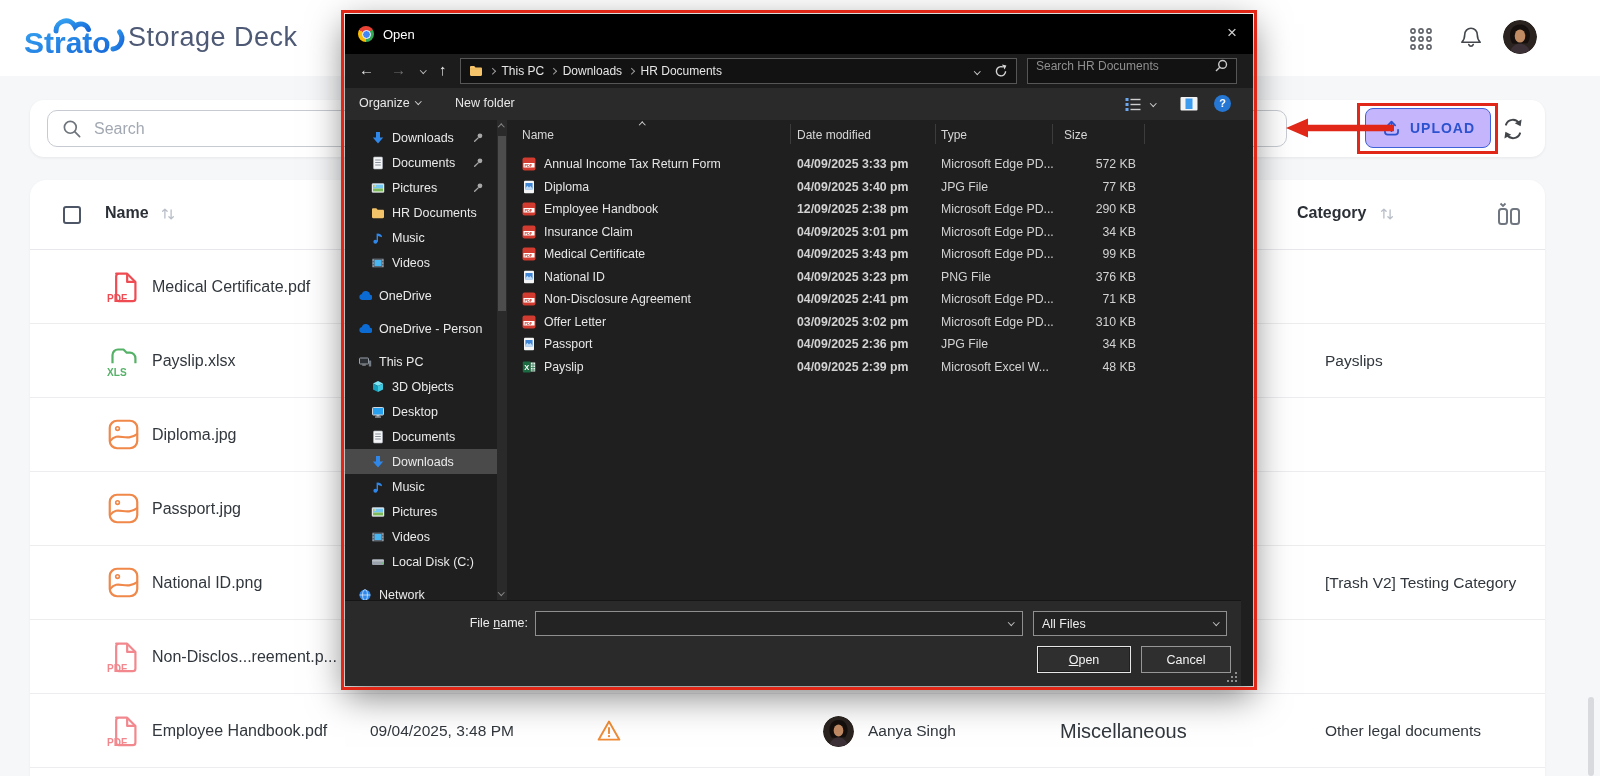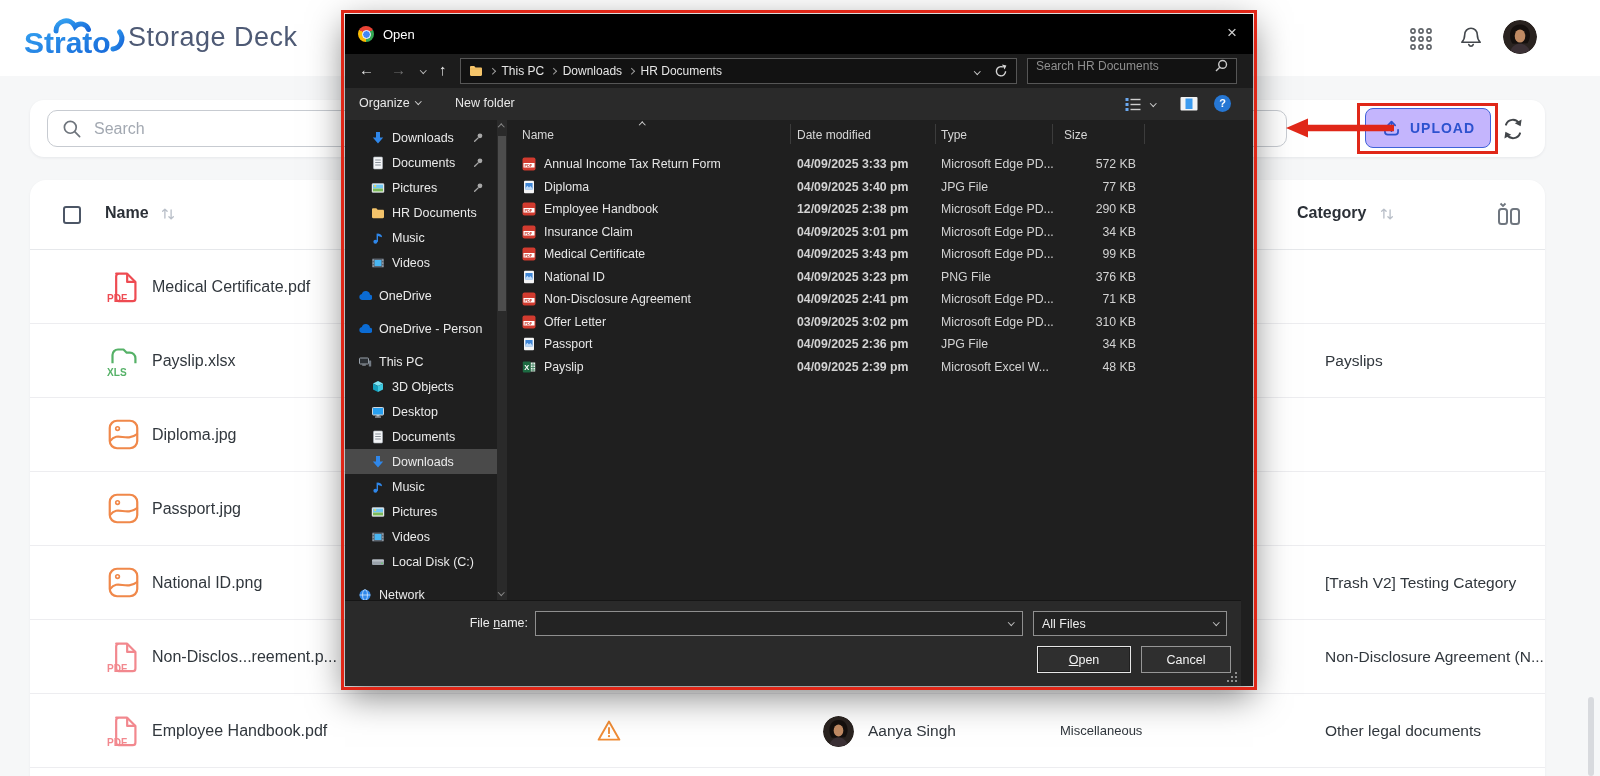--- a/index.html
+++ b/index.html
@@ -30,21 +30,21 @@
   .t-sort { position:absolute; top:26px; width:16px; height:16px; cursor:pointer; }
   .t-row { position:relative; height:74px; border-bottom:1px solid #ededf0; cursor:pointer; }
   .t-row .bicon { position:absolute; left:77px; top:20px; width:33px; height:33px; }
   .t-name { position:absolute; left:122px; top:0; line-height:74px; font-size:16px; color:#31373d; }
   .t-cat  { position:absolute; left:1267px; top:0; line-height:74px; font-size:15.5px; color:#31373d;margin-left:28px; }
   .t-date { position:absolute; left:340px; top:0; line-height:74px; font-size:15.5px; color:#31373d; }
   .t-status-ic { position:absolute; left:566px; top:24px; width:26px; height:26px; }
   .t-status { position:absolute; left:602px; top:0; line-height:74px; font-size:15.5px; color:#31373d; }
   .t-owner-av { position:absolute; left:793px; top:22px; width:31px; height:31px; }
   .t-owner { position:absolute; left:838px; top:0; line-height:74px; font-size:15.5px; color:#31373d; }
-  .t-group { position:absolute; left:1030px; top:0; line-height:74px; font-size:13px; color:#31373d; }
+  .t-group { position:absolute; left:1030px; top:0; line-height:74px; font-size:20px; color:#31373d; }
   .pdf { color:#ee4b52; } .pdf-light { color:#f2888e; } .img { color:#f0884a; } .xls { color:#55b167; }
 
   
   .dlg { position:absolute; left:345px; top:14px; width:908px; height:672px; background:#1f1f1f; z-index:40; box-shadow:0 10px 34px rgba(0,0,0,.5); font-size:12px; color:#e6e6e6; }
   .dlg-frame { position:absolute; left:341px; top:10px; width:916px; height:680px; border:3px solid #e02718; z-index:60; pointer-events:none; }
   .dlg-title { position:absolute; left:0; top:0; right:0; height:40px; background:#000; display:flex; align-items:center; padding-left:13px; gap:9px; }
   .dlg-title-txt { color:#fff; font-size:13px; }
   .dlg-close { position:absolute; right:16px; top:9px; color:#cfcfcf; font-size:17px; cursor:pointer; }
   .chrome { width:16px; height:16px; border-radius:50%; background:conic-gradient(from 60deg, #34a853 0 120deg, #fbbc05 120deg 240deg, #ea4335 240deg 360deg); position:relative; }
   .chrome::after { content:""; position:absolute; inset:3.5px; background:#4285f4; border-radius:50%; border:1.5px solid #fff; }
@@ -379,27 +379,27 @@
           <use href="#sym-bigimg"></use>
         </svg>
       <div class="t-name">National ID.png</div>
       <div class="t-cat">[Trash V2] Testing Category</div>
     </div>
     <div class="t-row">
       <svg class="bicon pdf-light">
           <use href="#sym-bigpdf"></use>
         </svg>
       <div class="t-name">Non-Disclos...reement.p...</div>
-      <div class="t-cat">Non-Disclosure Agreement (N...</div>
     </div>
     <div class="t-row">
       <svg class="bicon pdf-light">
           <use href="#sym-bigpdf"></use>
         </svg>
       <div class="t-name">Employee Handbook.pdf</div>
+      <div class="t-date">09/04/2025, 3:48 PM</div>
       <svg class="t-status-ic">
           <use href="#sym-warn"></use>
         </svg>
       <svg class="t-owner-av avatar">
           <use href="#sym-avatar"></use>
         </svg>
       <div class="t-owner">Aanya Singh</div>
       <div class="t-group">Miscellaneous</div>
       <div class="t-cat">Other legal documents</div>
     </div>

